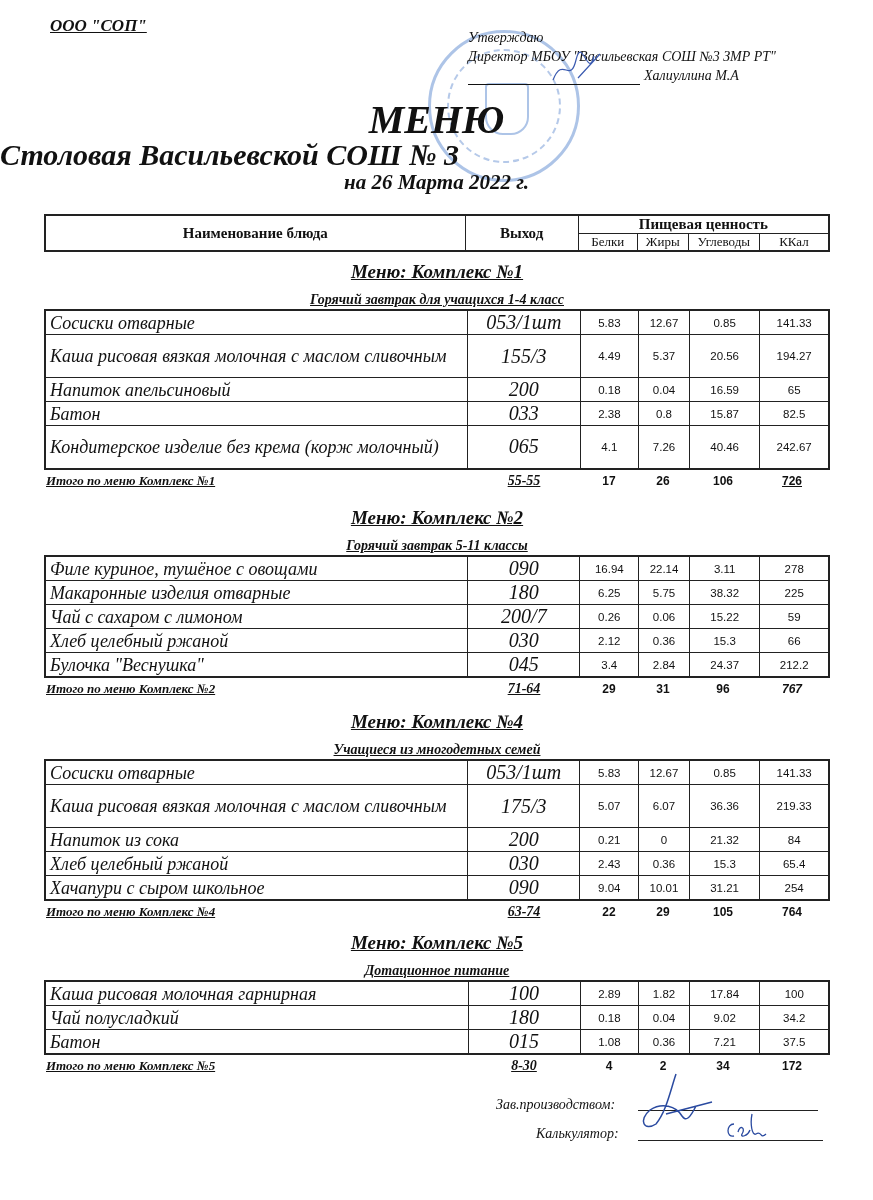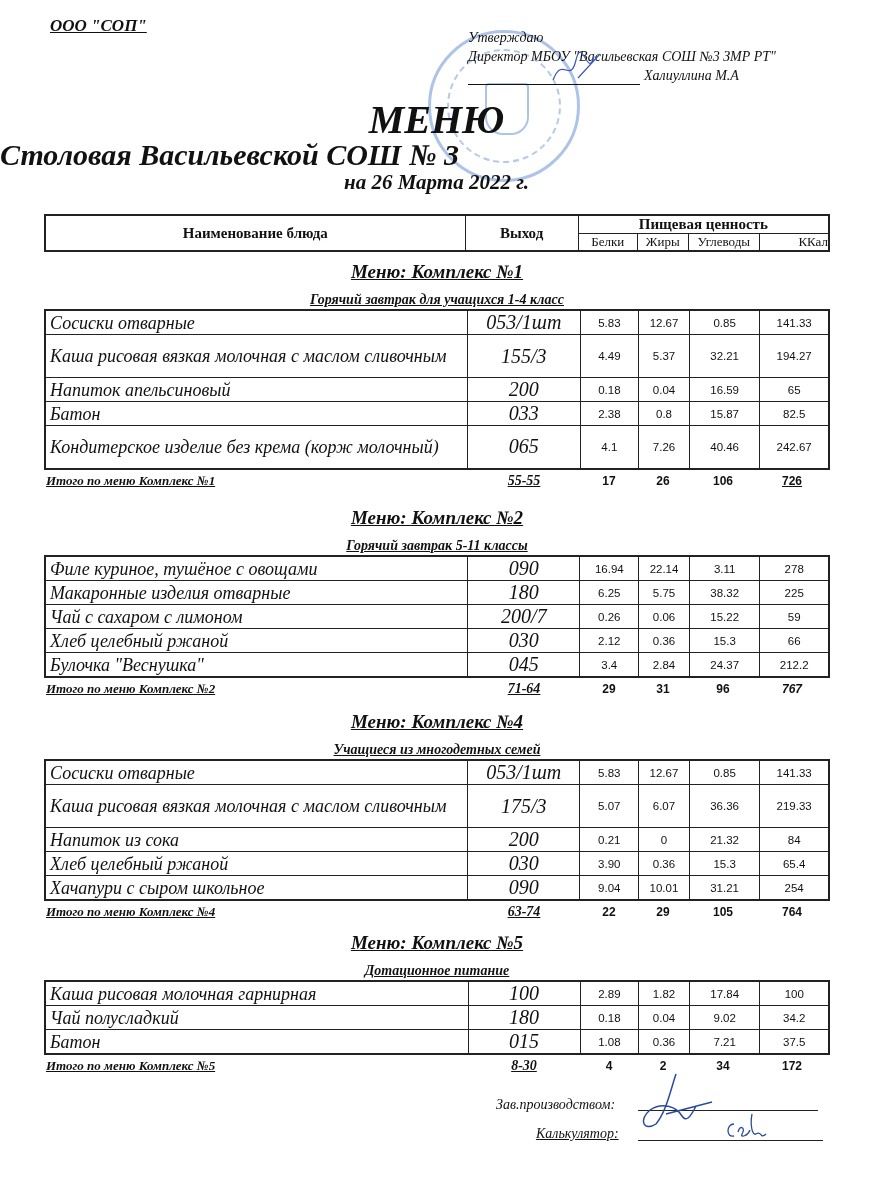--- a/index.html
+++ b/index.html
@@ -70,21 +70,21 @@
   <tbody>
       <tr style="height:18px;">
     <td class="big" rowspan="2" style="width:418px;">Наименование блюда</td>
     <td class="big" rowspan="2" style="width:112px;">Выход</td>
     <td class="big" colspan="4">Пищевая ценность</td>
   </tr>
   <tr style="height:16px;">
     <td style="width:58px;margin-left:37px;">Белки</td>
     <td style="width:50px;">Жиры</td>
     <td style="width:70px;">Углеводы</td>
-    <td style="width:68px;text-align:right;">ККал</td>
+    <td style="width:68px;">ККал</td>
   </tr>
 </tbody>
   </table>
 
 <div class="section" style="top:259px;">
   <div class="sec-title">Меню: Комплекс №1</div>
   <div class="sec-sub">Горячий завтрак для учащихся 1-4 класс</div>
   <table class="items">
     <tbody>
         <tr style="height:21px;">
@@ -93,21 +93,21 @@
       <td class="num n1">5.83</td>
       <td class="num n2">12.67</td>
       <td class="num n3">0.85</td>
       <td class="num n4">141.33</td>
     </tr>
     <tr style="height:43px;">
       <td class="name">Каша рисовая вязкая молочная с маслом сливочным</td>
       <td class="out">155/3</td>
       <td class="num">4.49</td>
       <td class="num">5.37</td>
-      <td class="num">32.21</td>
+      <td class="num">20.56</td>
       <td class="num">194.27</td>
     </tr>
     <tr style="height:21px;">
       <td class="name">Напиток апельсиновый</td>
       <td class="out">200</td>
       <td class="num">0.18</td>
       <td class="num">0.04</td>
       <td class="num">16.59</td>
       <td class="num">65</td>
     </tr>
@@ -221,21 +221,21 @@
       <td class="name">Напиток  из сока</td>
       <td class="out">200</td>
       <td class="num">0.21</td>
       <td class="num">0</td>
       <td class="num">21.32</td>
       <td class="num">84</td>
     </tr>
     <tr style="height:21px;">
       <td class="name">Хлеб  целебный ржаной</td>
       <td class="out">030</td>
-      <td class="num">3.90</td>
+      <td class="num">2.43</td>
       <td class="num">0.36</td>
       <td class="num">15.3</td>
       <td class="num">65.4</td>
     </tr>
     <tr style="height:21px;">
       <td class="name">Хачапури с сыром школьное</td>
       <td class="out">090</td>
       <td class="num">9.04</td>
       <td class="num">10.01</td>
       <td class="num">31.21</td>
@@ -291,21 +291,21 @@
     <span class="tnum" style="width:50px;">2</span>
     <span class="tnum" style="width:70px;">34</span>
     <span class="tnum" style="width:68px;">172</span>
   </div>
 </div>
 
 <div class="sign" style="left:496px;top:1097px;">Зав.производством:</div>
 <div class="sign" style="left:638px;top:1110px;width:180px;">
     <div class="line" style="left:0;top:0;width:180px;"></div>
   </div>
-<div class="sign" style="left:536px;top:1126px;text-decoration:underline;">Калькулятор:</div>
+<div class="sign" style="left:536px;top:1126px;">Калькулятор:</div>
 <div class="sign" style="left:638px;top:1140px;width:185px;">
     <div class="line" style="left:0;top:0;width:185px;"></div>
   </div>
 
 <svg class="scribble" style="left:636px;top:1072px;" width="80" height="60">
   <path d="M40 2 C34 20, 30 40, 20 52 C8 60, 2 48, 14 38 C26 30, 40 34, 46 44 C50 50, 54 46, 60 34 M30 42 L76 30" stroke="#2a4aa0" stroke-width="1.5" fill="none"></path>
 </svg>
 <svg class="scribble" style="left:722px;top:1110px;" width="50" height="35">
   <path d="M12 14 C4 14, 4 28, 12 26 M16 22 C18 14, 24 18, 20 24 C18 28, 26 26, 28 20 M30 4 C28 14, 30 26, 34 24 C40 20, 38 30, 44 24" stroke="#2a4aa0" stroke-width="1.3" fill="none"></path>
 </svg>

